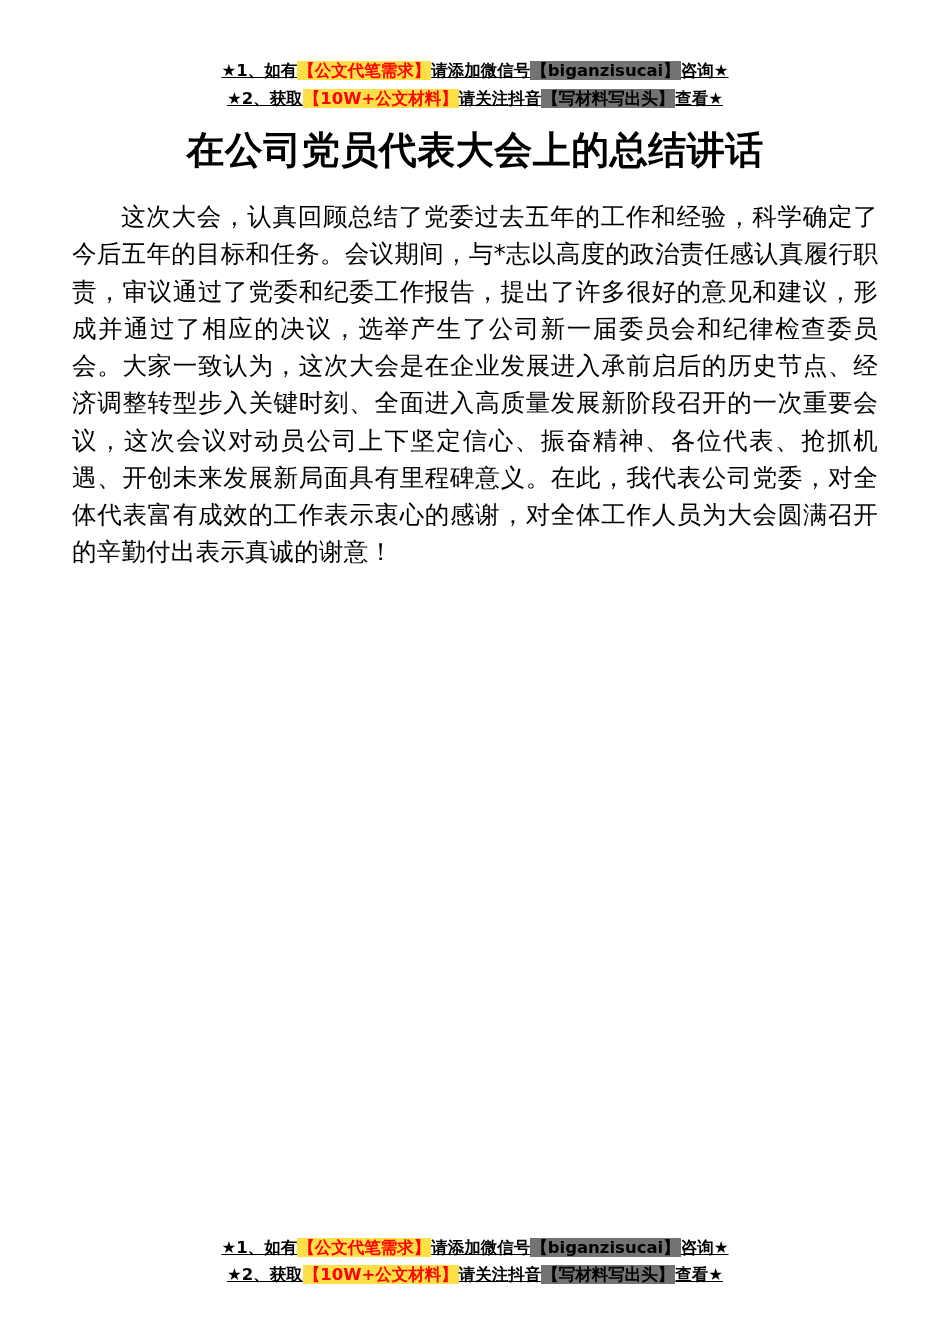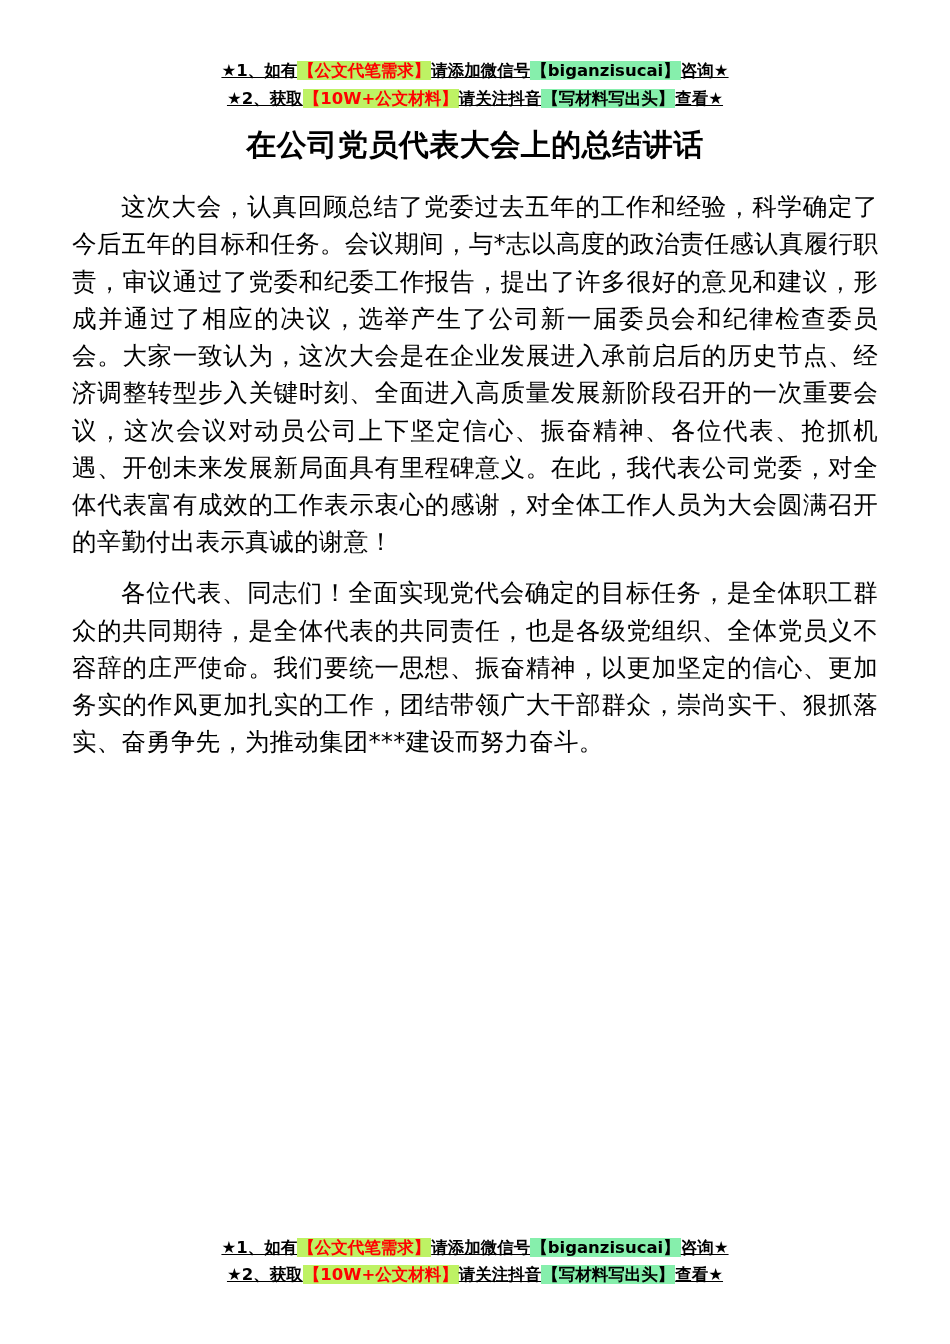--- a/index.html
+++ b/index.html
@@ -26,35 +26,35 @@
   
   .banner {
     text-align: center;
     font-size: 16.5px;
     font-weight: bold;
     line-height: 1.55;
     letter-spacing: 0px;
     white-space: nowrap;
   }
   .banner .hl-yellow {
-    background: #bef264;
+    background: #fde047;
     color: #ff0000;
     padding: 0 1px;
   }
   .banner .hl-yellow-blk {
-    background: #86efac;
+    background: #737373;
     color: #000000;
     padding: 0 1px;
   }
   .banner .plain { color: #000; text-decoration: underline; }
   .banner-top { margin-bottom: 2px; }
 
   .doc-title {
     text-align: center;
-    font-size: 30px;
+    font-size: 38px;
     font-weight: bold;
     margin: 14px 0 22px 0;
     letter-spacing: 0.5px;
     font-family: "DejaVu Sans", sans-serif;
   }
 
   .body-text p {
     font-size: 24.5px;
     line-height: 1.52;
     margin: 0 0 14px 0;
@@ -79,21 +79,20 @@
 
   <div>
     <div class="banner banner-top"><span class="plain">★1、如有</span><span class="hl-yellow">【公文代笔需求】</span><span class="plain">请添加微信号</span><span class="hl-yellow-blk">【biganzisucai】</span><span class="plain">咨询★</span></div>
     <div class="banner"><span class="plain">★2、获取</span><span class="hl-yellow">【10W+公文材料】</span><span class="plain">请关注抖音</span><span class="hl-yellow-blk">【写材料写出头】</span><span class="plain">查看★</span></div>
   </div>
 
   <h1 class="doc-title">在公司党员代表大会上的总结讲话</h1>
 
   <div class="body-text">
     <p>这次大会，认真回顾总结了党委过去五年的工作和经验，科学确定了今后五年的目标和任务。会议期间，与*志以高度的政治责任感认真履行职责，审议通过了党委和纪委工作报告，提出了许多很好的意见和建议，形成并通过了相应的决议，选举产生了公司新一届委员会和纪律检查委员会。大家一致认为，这次大会是在企业发展进入承前启后的历史节点、经济调整转型步入关键时刻、全面进入高质量发展新阶段召开的一次重要会议，这次会议对动员公司上下坚定信心、振奋精神、各位代表、抢抓机遇、开创未来发展新局面具有里程碑意义。在此，我代表公司党委，对全体代表富有成效的工作表示衷心的感谢，对全体工作人员为大会圆满召开的辛勤付出表示真诚的谢意！</p>
-    <p>各位代表、同志们！全面实现党代会确定的目标任务，是全体职工群众的共同期待，是全体代表的共同责任，也是各级党组织、全体党员义不容辞的庄严使命。我们要统一思想、振奋精神，以更加坚定的信心、更加务实的作风更加扎实的工作，团结带领广大干部群众，崇尚实干、狠抓落实、奋勇争先，为推动集团***建设而努力奋斗。</p>
   </div>
 
   <div class="footer">
     <div class="banner banner-top"><span class="plain">★1、如有</span><span class="hl-yellow">【公文代笔需求】</span><span class="plain">请添加微信号</span><span class="hl-yellow-blk">【biganzisucai】</span><span class="plain">咨询★</span></div>
     <div class="banner"><span class="plain">★2、获取</span><span class="hl-yellow">【10W+公文材料】</span><span class="plain">请关注抖音</span><span class="hl-yellow-blk">【写材料写出头】</span><span class="plain">查看★</span></div>
   </div>
 
 </div>
 
 </body></html>

